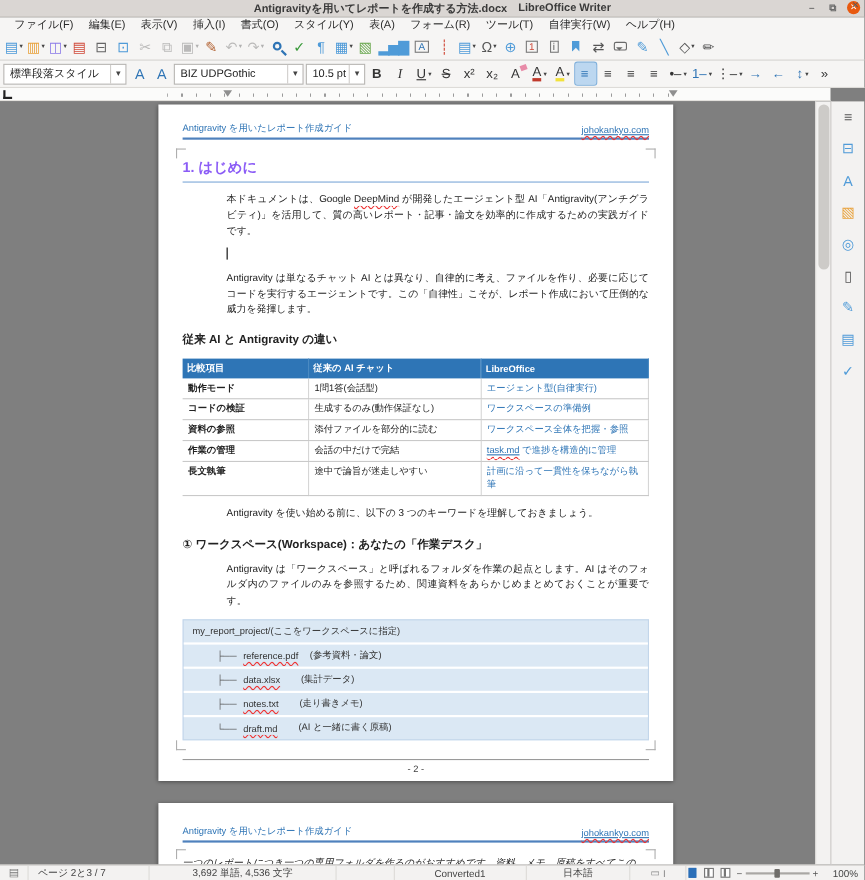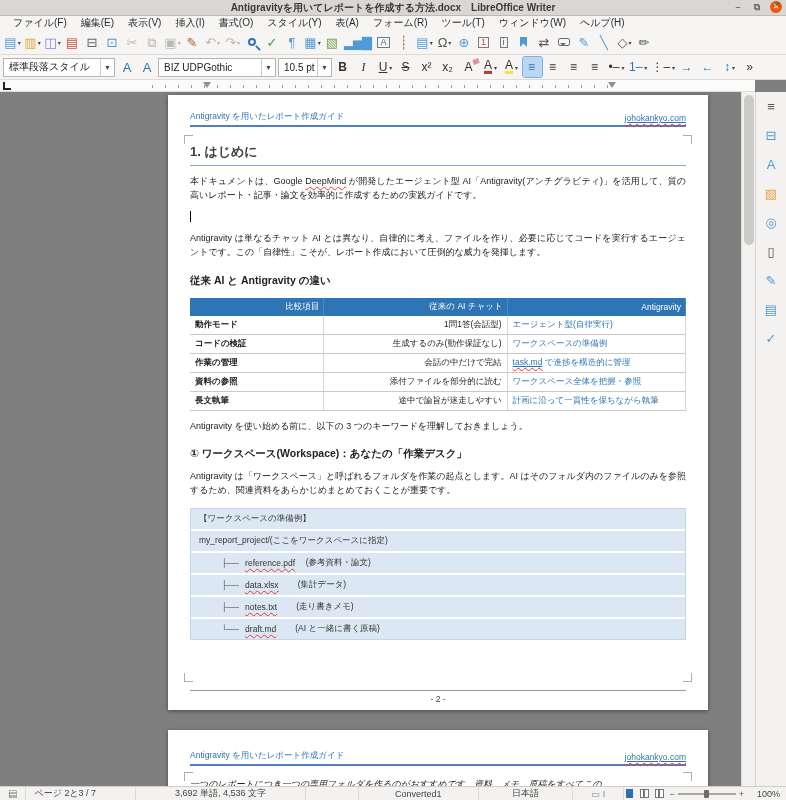--- a/index.html
+++ b/index.html
@@ -63,48 +63,48 @@
   #docarea { position:absolute; top:92px; left:0; right:0; height:694px; background:#7f7f7f; overflow:hidden; }
 
   #vscroll { position:absolute; top:0; right:31px; width:14px; height:100%; background:#f3f2f1; border-left:1px solid #dbd9d6; }
   #vscroll .thumb { position:absolute; top:3px; left:2px; width:10px; height:150px; background:#cdcbc8; border-radius:5px; }
 
   #sidebar { position:absolute; top:0; right:0; width:31px; height:100%; background:#f3f2f1; border-left:1px solid #d7d5d2;
     display:flex; flex-direction:column; align-items:center; padding-top:4px; gap:9px; }
   .sbtn { width:22px; height:20px; display:flex; align-items:center; justify-content:center; border-radius:2px; }
   .sbtn .g { font-size:13px; }
 
-  .page { position:absolute; left:168px; width:540px; background:#fff; box-shadow:0 1px 4px rgba(0,0,0,.45); }
+  .page { position:absolute; left:144px; width:468px; background:#fff; box-shadow:0 1px 4px rgba(0,0,0,.45); }
   #page1 { top:3px; height:615px; padding:16px 22px 0 22px; }
   #page2 { top:638px; height:60px; padding:20px 22px 0 22px; }
 
   .pg-header { display:flex; justify-content:space-between; align-items:flex-end; border-bottom:2px solid #4f81bd; padding-bottom:2px; font-size:8.5px; color:#2e74b5; }
   .link { text-decoration:underline; }
   .sp { text-decoration-line:underline; text-decoration-style:wavy; text-decoration-color:#e33; text-decoration-thickness:1px; text-underline-offset:2px; }
   .link .sp { text-decoration:underline wavy #e33; }
 
   .crn { position:absolute; width:9px; height:9px; }
   .crn.tl { left:16px; border-left:1px solid #aeaeae; border-top:1px solid #aeaeae; }
   .crn.tr { right:16px; border-right:1px solid #aeaeae; border-top:1px solid #aeaeae; }
   .crn.bl { left:16px; bottom:28px; border-left:1px solid #aeaeae; border-bottom:1px solid #aeaeae; }
   .crn.br { right:16px; bottom:28px; border-right:1px solid #aeaeae; border-bottom:1px solid #aeaeae; }
   #page1 .crn.tl, #page1 .crn.tr { top:40px; }
   #page2 .crn.tl, #page2 .crn.tr { top:42px; }
 
-  h1.doc { margin-top:16px; font-size:13px; color:#404040; border-bottom:1px solid #7da7d8; padding-bottom:4px; }
+  h1.doc { margin-top:16px; font-size:13px; color:#8b5cf6; border-bottom:1px solid #7da7d8; padding-bottom:4px; }
   #page1 h3 { margin-top:14px; font-size:10.5px; color:#222; }
-  #page1 p { margin-top:8px; font-size:9px; line-height:1.6; color:#222; text-align:justify; }
+  #page1 p { margin-top:8px; font-size:9px; line-height:1.6; color:#222; text-align:justify;margin-left:40px; }
   .caret-line { height:12px; margin-top:2px; }
   .caret { display:inline-block; width:1px; height:11px; background:#000; }
 
   table.cmp { margin-top:10px; width:100%; border-collapse:collapse; font-size:8.5px; }
-  table.cmp th { background:#2e75b6; color:#fff; font-weight:normal; padding:3px 4px; text-align:right; border-right:1px solid #4a8ac2; }
+  table.cmp th { background:#2e75b6; color:#fff; font-weight:bold; padding:3px 4px; text-align:left; border-right:1px solid #4a8ac2; }
   table.cmp td { padding:3px 5px; border-bottom:1px solid #c9c9c9; border-right:1px solid #d6d6d6; vertical-align:top; color:#222; }
   table.cmp td.c1 { font-weight:bold; width:27%; }
-  table.cmp td.c2 { width:37%;text-align:right; }
+  table.cmp td.c2 { width:37%; }
   table.cmp td.c3 { width:36%; color:#2e75b6; }
   table.cmp td.c3 .link { color:#2e75b6; }
 
   .wsbox { margin-top:10px; background:#dbe8f4; border:1px solid #c3d6ea; font-size:8.5px; color:#333; }
   .wsrow { padding:4px 8px; border-bottom:2px solid #fff; display:flex; align-items:center; white-space:pre; }
   .wsrow:last-child { border-bottom:none; }
   .wsrow.ind { padding-left:30px; }
   .wfile { text-decoration:underline; margin:0 2px; }
   .wfile.sp { text-decoration:underline wavy #e33; }
   .wprefix { color:#555; margin-right:4px; }
@@ -164,21 +164,21 @@
       <span class="mitem">書式(O)</span>
 
       <span class="mitem">スタイル(Y)</span>
 
       <span class="mitem">表(A)</span>
 
       <span class="mitem">フォーム(R)</span>
 
       <span class="mitem">ツール(T)</span>
 
-      <span class="mitem">ウィンドウ(W)</span>
+      <span class="mitem">自律実行(W)</span>
 
       <span class="mitem">ヘルプ(H)</span>
     </div>
   <span id="menu-close">✕</span>
 
   <div id="toolbar1" class="tbar">
 
       <span class="tbtn">
         <span class="g" style="color: rgb(79, 155, 216);">▤</span>
         <span class="dd">▾</span>
@@ -490,69 +490,63 @@
       <p><span>本ドキュメントは、Google </span><span class="sp">DeepMind</span><span> が開発したエージェント型 AI「Antigravity(アンチグラビティ)」を活用して、質の高いレポート・記事・論文を効率的に作成するための実践ガイドです。</span></p>
       <p class="caret-line"><span class="caret"></span></p>
       <p>Antigravity は単なるチャット AI とは異なり、自律的に考え、ファイルを作り、必要に応じてコードを実行するエージェントです。この「自律性」こそが、レポート作成において圧倒的な威力を発揮します。</p>
 
       <h3>従来 AI と Antigravity の違い</h3>
       <table class="cmp">
         <thead>
           <tr>
             <th>比較項目</th>
             <th>従来の AI チャット</th>
-            <th>Antigravity</th>
+            <th>LibreOffice</th>
           </tr>
         </thead>
         <tbody>
 
             <tr>
               <td class="c1">動作モード</td>
               <td class="c2">1問1答(会話型)</td>
               <td class="c3"><span class="link"><span class="sp"></span></span><span>エージェント型(自律実行)</span></td>
             </tr>
 
             <tr>
               <td class="c1">コードの検証</td>
               <td class="c2">生成するのみ(動作保証なし)</td>
               <td class="c3"><span class="link"><span class="sp"></span></span><span>ワークスペースの準備例</span></td>
             </tr>
 
             <tr>
+              <td class="c1">資料の参照</td>
+              <td class="c2">添付ファイルを部分的に読む</td>
+              <td class="c3"><span class="link"><span class="sp"></span></span><span>ワークスペース全体を把握・参照</span></td>
+            </tr>
+
+            <tr>
               <td class="c1">作業の管理</td>
               <td class="c2">会話の中だけで完結</td>
               <td class="c3"><span class="link"><span class="sp">task.md</span></span><span> で進捗を構造的に管理</span></td>
-            </tr>
-
-            <tr>
-              <td class="c1">資料の参照</td>
-              <td class="c2">添付ファイルを部分的に読む</td>
-              <td class="c3"><span class="link"><span class="sp"></span></span><span>ワークスペース全体を把握・参照</span></td>
             </tr>
 
             <tr>
               <td class="c1">長文執筆</td>
               <td class="c2">途中で論旨が迷走しやすい</td>
               <td class="c3"><span class="link"><span class="sp"></span></span><span>計画に沿って一貫性を保ちながら執筆</span></td>
             </tr>
           </tbody>
       </table>
 
       <p>Antigravity を使い始める前に、以下の 3 つのキーワードを理解しておきましょう。</p>
       <h3>① ワークスペース(Workspace)：あなたの「作業デスク」</h3>
       <p>Antigravity は「ワークスペース」と呼ばれるフォルダを作業の起点とします。AI はそのフォルダ内のファイルのみを参照するため、関連資料をあらかじめまとめておくことが重要です。</p>
 
       <div class="wsbox">
 
-          <div class="wsrow">
-            <span class="wtext">【ワークスペースの準備例】</span>
-            <span class="wprefix"></span>
-            <span class="wfile sp"></span>
-            <span class="wdesc"></span>
-          </div>
 
           <div class="wsrow">
             <span class="wtext">my_report_project/(ここをワークスペースに指定)</span>
             <span class="wprefix"></span>
             <span class="wfile sp"></span>
             <span class="wdesc"></span>
           </div>
 
           <div class="wsrow ind">
             <span class="wtext"></span>

